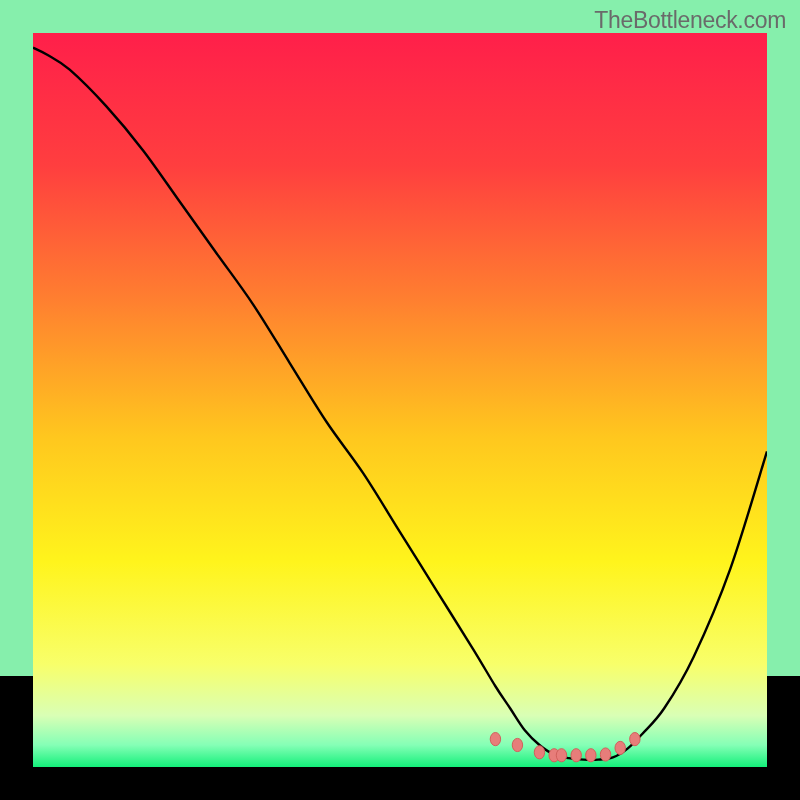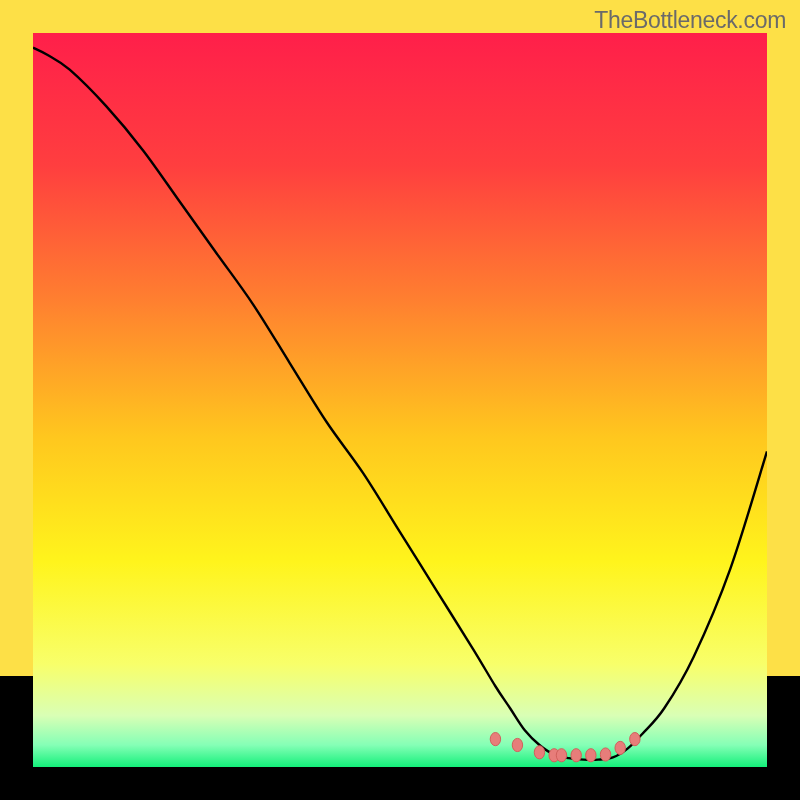--- a/index.html
+++ b/index.html
@@ -8,21 +8,21 @@
     width: 800px;
     height: 800px;
     background: #000000;
     overflow: hidden;
     font-family: Arial, Helvetica, sans-serif;
   }
   .frame {
     position: relative;
     width: 800px;
     height: 676px;
-    background: #fde047;
+    background: #86efac;
   }
   .watermark {
     position: absolute;
     top: 7px;
     right: 14px;
     color: #6a6a6a;
     font-size: 23px;
     font-weight: 500;
     letter-spacing: -0.3px;
     z-index: 30;

